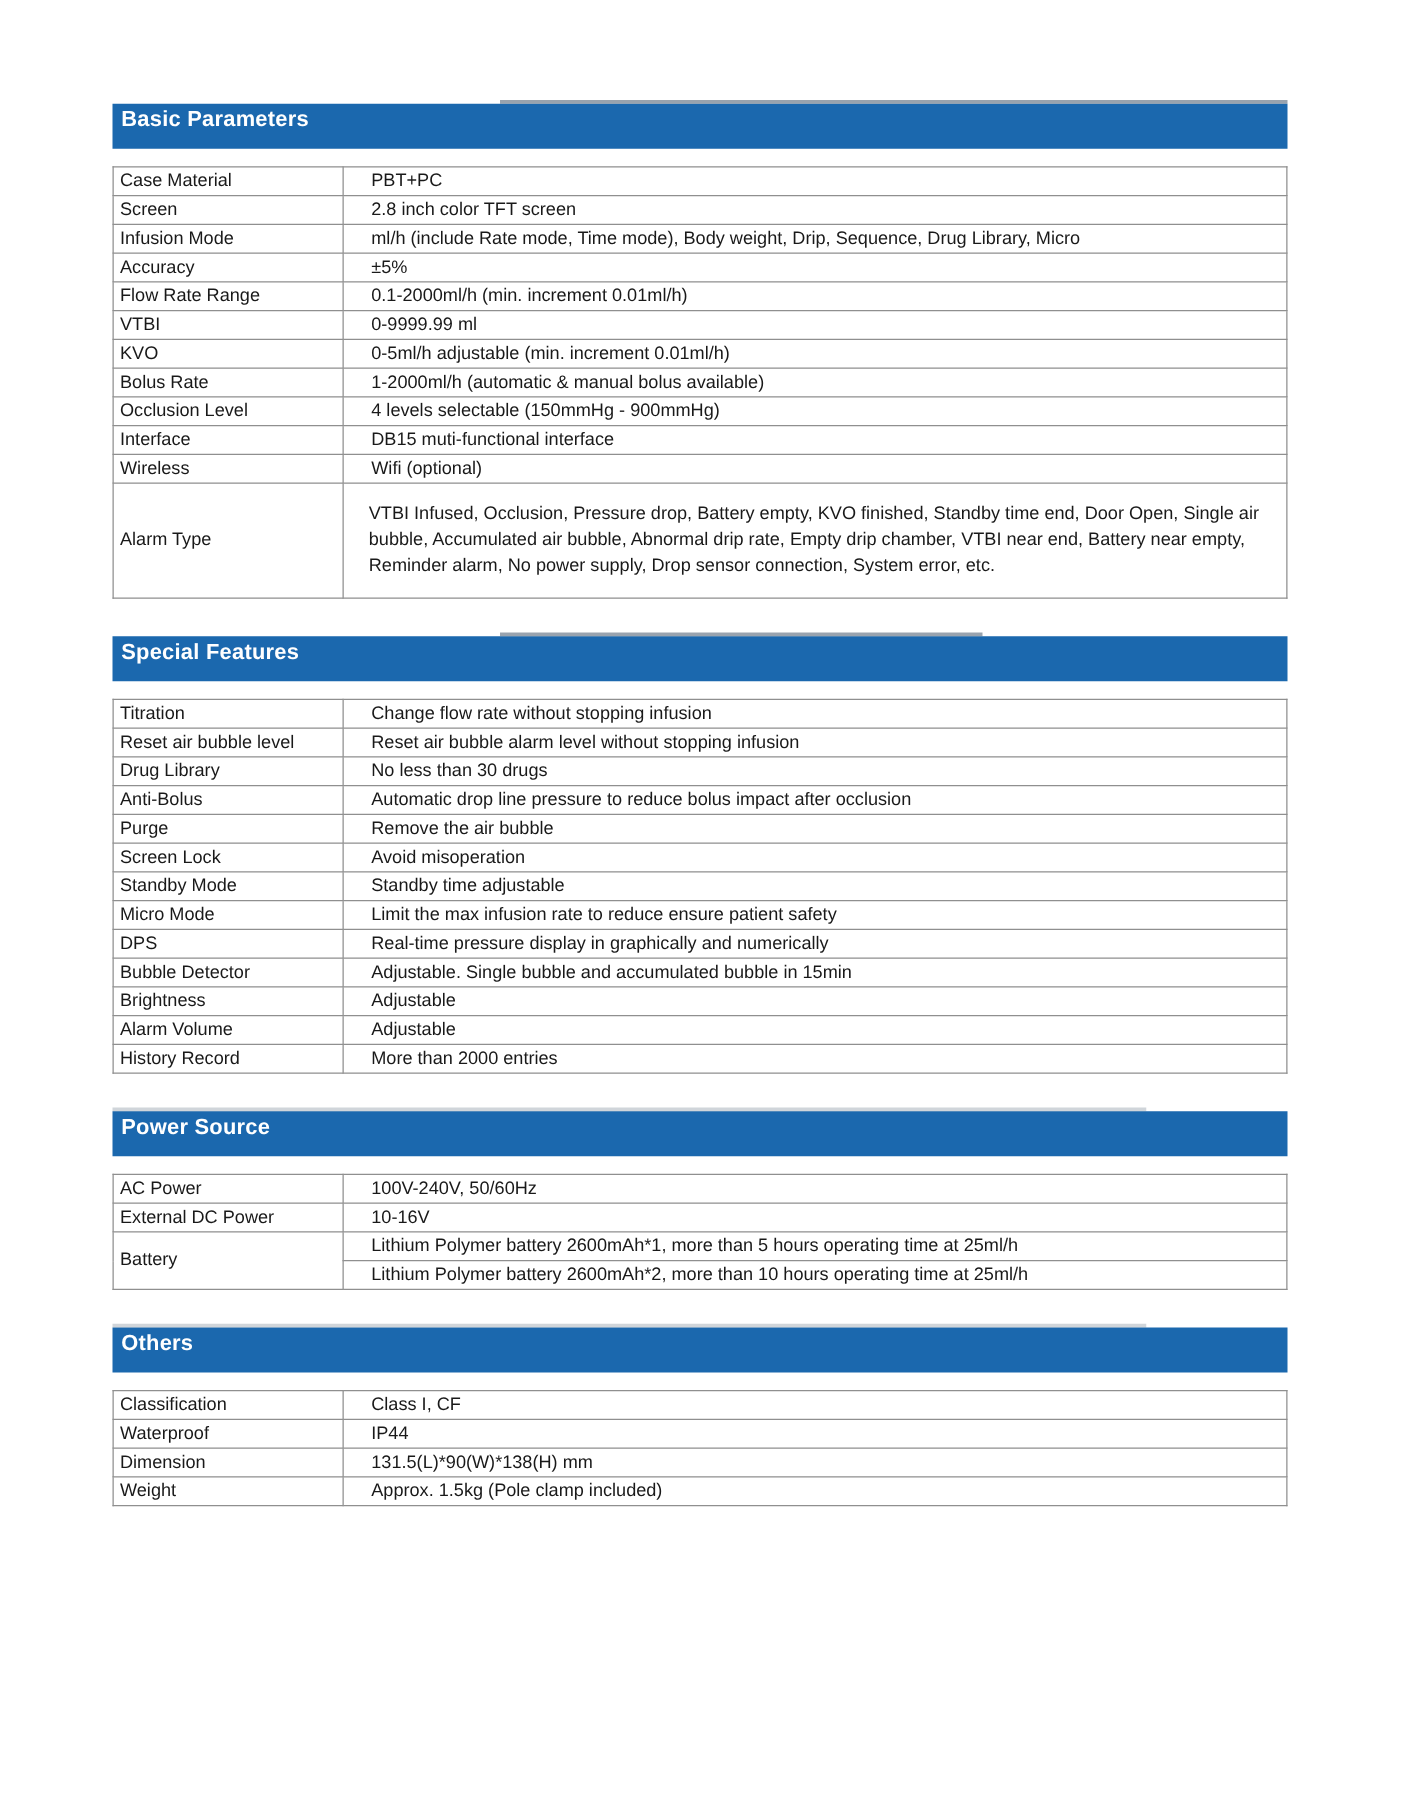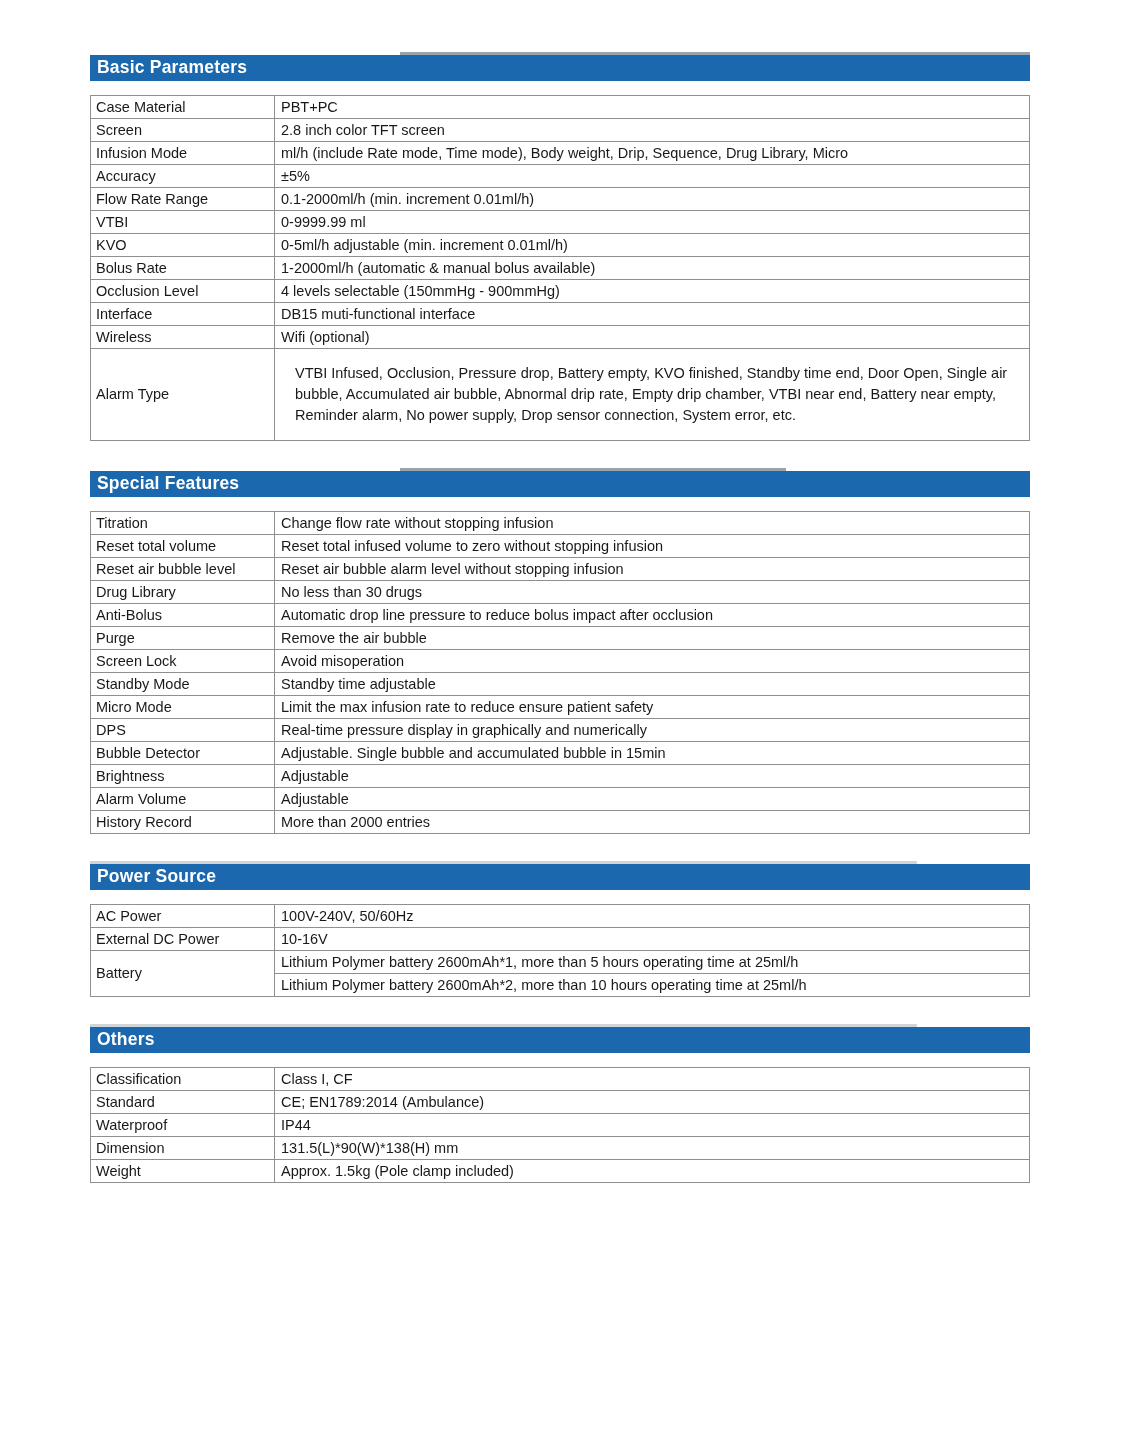--- a/index.html
+++ b/index.html
@@ -16,22 +16,23 @@
     position: absolute;
     top: 55px;
     left: 90px;
     width: 940px;
   }
   .spec-section { margin-top: 30px; }
   .spec-section:first-child { margin-top: 0; }
 
   .section-header {
     position: relative;
-    height: 26px;
+    height: 36px;
     background: #1b68ae;
+    margin-top: 28px;
   }
   .section-header h2 {
     color: #ffffff;
     font-size: 17.5px;
     font-weight: bold;
     line-height: 25px;
     padding-left: 7px;
     letter-spacing: 0.2px;
   }
   
@@ -57,21 +58,21 @@
   .spec-table td {
     border: 1px solid #8f8f8f;
     font-size: 14.5px;
     line-height: 19px;
     height: 23px;
     padding: 1px 5px;
     color: #191919;
     vertical-align: middle;
     overflow: hidden;
   }
-  .spec-table td.value { padding-left: 6px; }
+  .spec-table td.value { padding-left: 22px; }
   .spec-table td.multiline {
     line-height: 21px;
     padding: 14px 8px 14px 20px;
     height: auto;
   }
 </style>
 </head>
 <body>
 
 <div class="content">
@@ -148,24 +149,20 @@
       <colgroup>
           <col class="label-col">
           <col>
         </colgroup>
       <tbody>
           <tr>
             <td class="label" rowspan="1">Titration</td>
             <td class="value">Change flow rate without stopping infusion</td>
           </tr>
           <tr>
-            <td class="label" rowspan="1">Reset total volume</td>
-            <td class="value">Reset total infused volume to zero without stopping infusion</td>
-          </tr>
-          <tr>
             <td class="label" rowspan="1">Reset air bubble level</td>
             <td class="value">Reset air bubble alarm level without stopping infusion</td>
           </tr>
           <tr>
             <td class="label" rowspan="1">Drug Library</td>
             <td class="value">No less than 30 drugs</td>
           </tr>
           <tr>
             <td class="label" rowspan="1">Anti-Bolus</td>
             <td class="value">Automatic drop line pressure to reduce bolus impact after occlusion</td>
@@ -249,24 +246,20 @@
       <colgroup>
           <col class="label-col">
           <col>
         </colgroup>
       <tbody>
           <tr>
             <td class="label" rowspan="1">Classification</td>
             <td class="value">Class I, CF</td>
           </tr>
           <tr>
-            <td class="label" rowspan="1">Standard</td>
-            <td class="value">CE; EN1789:2014 (Ambulance)</td>
-          </tr>
-          <tr>
             <td class="label" rowspan="1">Waterproof</td>
             <td class="value">IP44</td>
           </tr>
           <tr>
             <td class="label" rowspan="1">Dimension</td>
             <td class="value">131.5(L)*90(W)*138(H) mm</td>
           </tr>
           <tr>
             <td class="label" rowspan="1">Weight</td>
             <td class="value">Approx. 1.5kg (Pole clamp included)</td>

